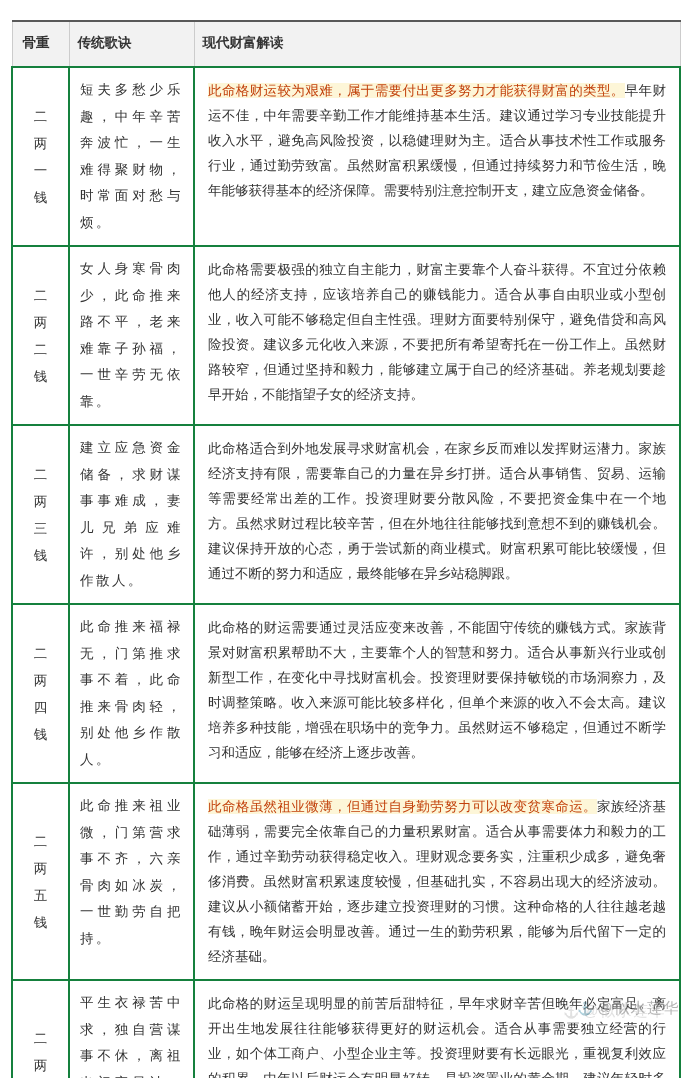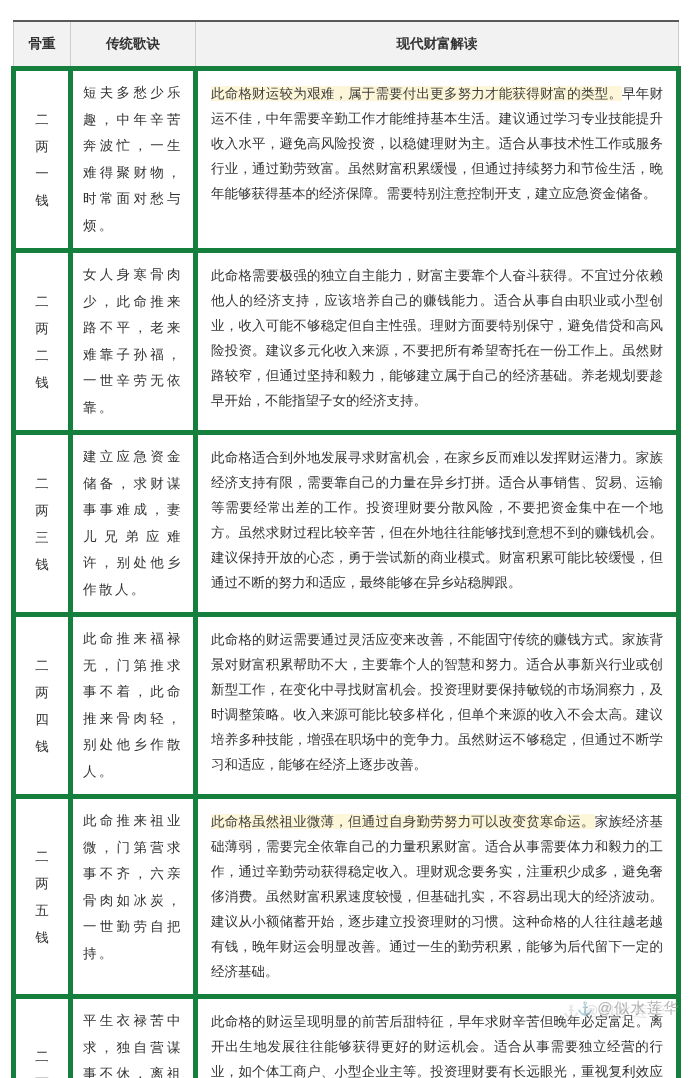--- a/index.html
+++ b/index.html
@@ -4,36 +4,37 @@
 <style>
   html,body{margin:0;padding:0;}
   body{
     width:692px;height:1078px;overflow:hidden;background:#ffffff;
     font-family:"Liberation Sans",sans-serif;color:#333;position:relative;
   }
   .page{padding:20px 11px 0 11px;}
   table{border-collapse:collapse;width:670px;table-layout:fixed;}
   thead th{
     background:#f2f2f2;border:1px solid #cccccc;border-top:2px solid #595959;
-    font-size:13.5px;font-weight:bold;text-align:center;padding:10px 8px;color:#333;
+    font-size:13.5px;font-weight:bold;text-align:left;padding:10px 8px;color:#333;
     line-height:1.8;
+    font-family:Liberation Mono, monospace;
   }
   th.col-weight{width:36px;padding:10px 10px;}
   th.col-verse{width:108px;margin-left:12px;}
-  tbody td{border:5px solid #15803d;vertical-align:top;}
+  tbody td{border:2px solid #15803d;vertical-align:top;}
   td.col-weight{vertical-align:middle;text-align:center;padding:8px 2px;}
   .weight-stack div{line-height:27px;font-size:13.5px;color:#333;}
   .verse{
     padding:8px 9px;font-size:13.5px;line-height:26.5px;letter-spacing:2.5px;
     text-align:justify;color:#333;
   }
   .interp{
     padding:9px 12px;font-size:13.5px;line-height:25px;text-align:justify;color:#333;
   }
-  .hl{color:#404040;background:#fdf6d8;}
+  .hl{color:#c2410c;background:#fdf6d8;}
   .watermark{
     position:absolute;top:999px;right:12px;z-index:5;
     color:rgba(140,140,140,0.65);font-size:15px;letter-spacing:1.5px;
     text-shadow:-14px 3px 0 rgba(170,170,170,0.35);
     white-space:nowrap;
   }
   .watermark .wicon{margin-right:2px;font-size:13px;}
 </style>
 </head>
 <body>

